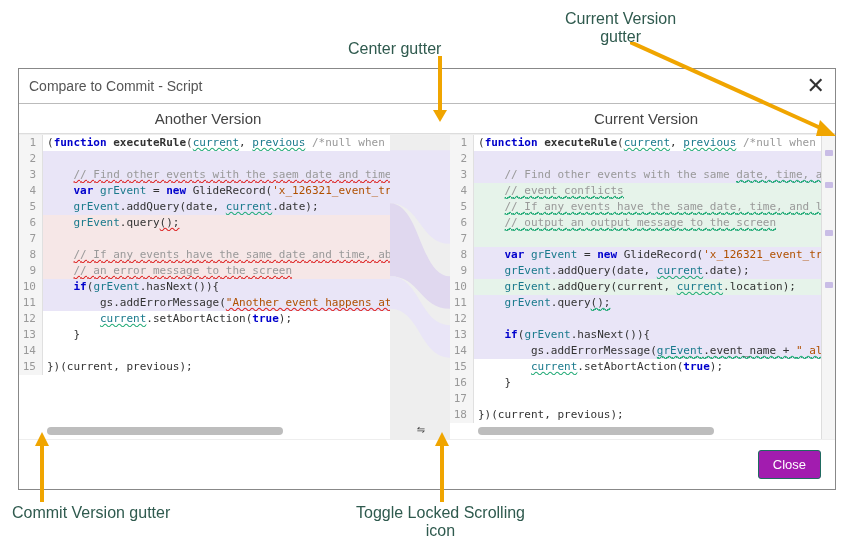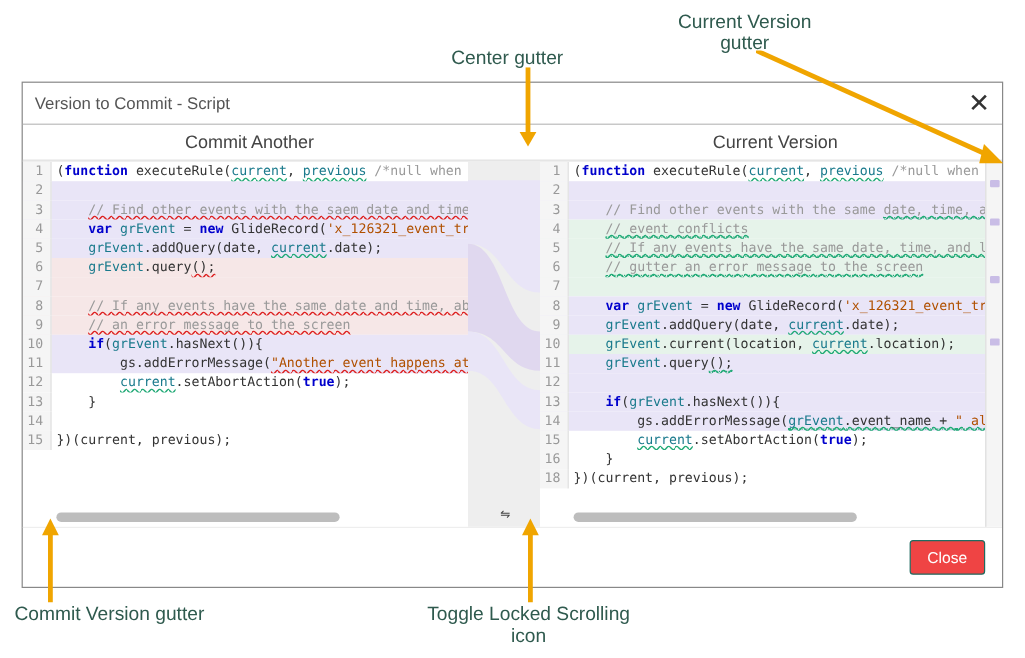--- a/index.html
+++ b/index.html
@@ -92,21 +92,21 @@
     background: #f5f5f5;
     border-right: 1px solid #e0e0e0;
     flex-shrink: 0;
     user-select: none;
   }
   .lc { padding-left: 4px; overflow: hidden; text-overflow: clip; flex: 1; }
   .line.hl-change { background: #e9e5f7; }
   .line.hl-del { background: #f6e7e7; }
   .line.hl-add { background: #e6f3ea; }
   .tok-kw { color: #0000cc; font-weight: bold; }
-  .tok-fn { color: #333; font-weight: normal; margin-top: 20px; }
+  .tok-fn { color: #333; font-weight: bold; margin-top: 20px; }
   .tok-id { color: #1a7a8c; }
   .tok-id2 { color: #1a7a8c; text-decoration: underline wavy #2a7; text-decoration-skip-ink: none; text-align: center; }
   .tok-str { color: #b05000; }
   .tok-cm { color: #999; }
   .tok-cm-bad { color: #999; text-decoration: underline wavy #d22; text-decoration-skip-ink: none; }
   .squig-red { text-decoration: underline wavy #d22; text-decoration-skip-ink: none; }
   .squig-grn { text-decoration: underline wavy #2a7; text-decoration-skip-ink: none; border-bottom:1px dotted #2a7;}
   .center-gutter {
     flex: 0 0 60px;
     background: #eee;
@@ -134,21 +134,21 @@
   .right-bar .mark {
     position: absolute; left: 3px; width: 8px; height: 6px; border-radius: 1px;
   }
   .footer {
     display: flex;
     justify-content: flex-end;
     padding: 10px 14px;
     border-top: 1px solid #eee;
   }
   .close-btn {
-    background: #ef4444;
+    background: #a21caf;
     color: #fff;
     border: 1px solid #1f6b60;
     border-radius: 3px;
     padding: 6px 14px;
     font-size: 13px;
     cursor: pointer;
   }
   .lock-icon {
     position: absolute;
     left: 50%; transform: translateX(-50%);
@@ -162,21 +162,21 @@
   .arrow {
     position: absolute;
     z-index: 30;
   }
   .arrow line, .arrow path { stroke: #f0a500; stroke-width: 4; fill: none; }
   .arrow polygon { fill: #f0a500; }
 </style>
 </head>
 <body>
 
-<div class="annot" style="left:376px; top:40px;">Center gutter</div>
+<div class="annot" style="left:348px; top:40px;">Center gutter</div>
 <div class="annot" style="left:565px; top:10px; line-height:18px;">Current Version<br>gutter</div>
 <div class="annot" style="left:12px; top:504px;">Commit Version gutter</div>
 <div class="annot" style="left:356px; top:504px; line-height:18px;">Toggle Locked Scrolling<br>icon</div>
 
 <svg class="arrow" style="left:430px; top:56px;" width="20" height="68">
   <line x1="10" y1="0" x2="10" y2="56"></line>
   <polygon points="3,54 17,54 10,66"></polygon>
 </svg>
 <svg class="arrow" style="left:630px; top:42px;" width="210" height="100">
   <line x1="0" y1="0" x2="195" y2="88"></line>
@@ -186,26 +186,26 @@
   <line x1="10" y1="72" x2="10" y2="14"></line>
   <polygon points="3,16 17,16 10,2"></polygon>
 </svg>
 <svg class="arrow" style="left:432px; top:430px;" width="20" height="72">
   <line x1="10" y1="72" x2="10" y2="14"></line>
   <polygon points="3,16 17,16 10,2"></polygon>
 </svg>
 
 <div class="dialog">
   <div class="titlebar">
-    <span>Version to Commit - Script</span>
+    <span>Compare to Commit - Script</span>
     <span class="x">✕</span>
   </div>
 
   <div class="headers">
-    <div>Commit Another</div>
+    <div>Another Version</div>
     <div class="sep"></div>
     <div>Current Version</div>
   </div>
 
   <div class="diff">
 
     <div class="pane">
       <div class="code">
         <div class="lines" id="left-lines">
             <div class="line "><span class="lnum">1</span><span class="lc"><span>(</span><span class="tok-kw">function </span><span class="tok-fn">executeRule</span><span>(</span><span class="tok-id2">current</span><span>, </span><span class="tok-id2">previous</span><span></span><span class="tok-cm"> /*null when async</span></span></div>
@@ -240,31 +240,32 @@
     </div>
 
     <div class="pane">
       <div class="code">
         <div class="lines" id="right-lines">
             <div class="line "><span class="lnum">1</span><span class="lc"><span>(</span><span class="tok-kw">function </span><span class="tok-fn">executeRule</span><span>(</span><span class="tok-id2">current</span><span>, </span><span class="tok-id2">previous</span><span></span><span class="tok-cm"> /*null when async</span></span></div>
             <div class="line hl-change"><span class="lnum">2</span><span class="lc"><span></span></span></div>
             <div class="line hl-change"><span class="lnum">3</span><span class="lc"><span>    </span><span class="tok-cm">// Find other events with the same </span><span class="tok-cm squig-grn">date, time, and lo</span></span></div>
             <div class="line hl-add"><span class="lnum">4</span><span class="lc"><span>    </span><span class="tok-cm squig-grn">// event conflicts</span></span></div>
             <div class="line hl-add"><span class="lnum">5</span><span class="lc"><span>    </span><span class="tok-cm squig-grn">// If any events have the same date, time, and locati</span></span></div>
-            <div class="line hl-add"><span class="lnum">6</span><span class="lc"><span>    </span><span class="tok-cm squig-grn">// gutter an error message to the screen</span></span></div>
+            <div class="line hl-add"><span class="lnum">6</span><span class="lc"><span>    </span><span class="tok-cm squig-grn">// output an output message to the screen</span></span></div>
             <div class="line hl-add"><span class="lnum">7</span><span class="lc"><span></span></span></div>
             <div class="line hl-change"><span class="lnum">8</span><span class="lc"><span>    </span><span class="tok-kw">var </span><span class="tok-id">grEvent</span><span> = </span><span class="tok-kw">new </span><span>GlideRecord(</span><span class="tok-str">'x_126321_event_tra_eve</span></span></div>
             <div class="line hl-change"><span class="lnum">9</span><span class="lc"><span>    </span><span class="tok-id">grEvent</span><span>.addQuery(date, </span><span class="tok-id2">current</span><span>.date);</span></span></div>
-            <div class="line hl-add"><span class="lnum">10</span><span class="lc"><span>    </span><span class="tok-id">grEvent</span><span>.current(location, </span><span class="tok-id2">current</span><span>.location);</span></span></div>
+            <div class="line hl-add"><span class="lnum">10</span><span class="lc"><span>    </span><span class="tok-id">grEvent</span><span>.addQuery(current, </span><span class="tok-id2">current</span><span>.location);</span></span></div>
             <div class="line hl-change"><span class="lnum">11</span><span class="lc"><span>    </span><span class="tok-id">grEvent</span><span>.query</span><span class="squig-grn">();</span></span></div>
             <div class="line hl-change"><span class="lnum">12</span><span class="lc"><span></span></span></div>
             <div class="line hl-change"><span class="lnum">13</span><span class="lc"><span>    </span><span class="tok-kw">if</span><span>(</span><span class="tok-id">grEvent</span><span>.hasNext()){</span></span></div>
             <div class="line hl-change"><span class="lnum">14</span><span class="lc"><span>        gs.addErrorMessage(</span><span class="tok-id squig-grn">grEvent</span><span class="squig-grn">.event_name + </span><span class="tok-str squig-grn">" already</span></span></div>
             <div class="line "><span class="lnum">15</span><span class="lc"><span>        </span><span class="tok-id2">current</span><span>.setAbortAction(</span><span class="tok-kw">true</span><span>);</span></span></div>
             <div class="line "><span class="lnum">16</span><span class="lc"><span>    }</span></span></div>
+            <div class="line "><span class="lnum">17</span><span class="lc"><span></span></span></div>
             <div class="line "><span class="lnum">18</span><span class="lc"><span>})(current, previous);</span></span></div>
           </div>
       </div>
       <div class="hscroll">
           <div class="thumb"></div>
         </div>
     </div>
 
     <div class="right-bar">
       <div class="mark" style="top:16px; background:#c9bde6;"></div>

